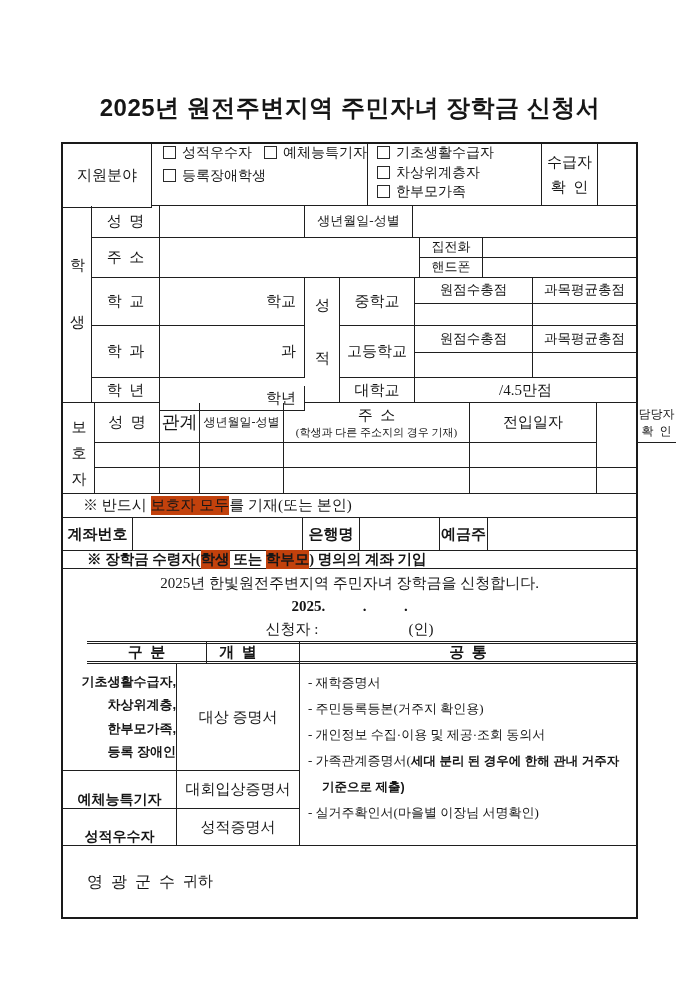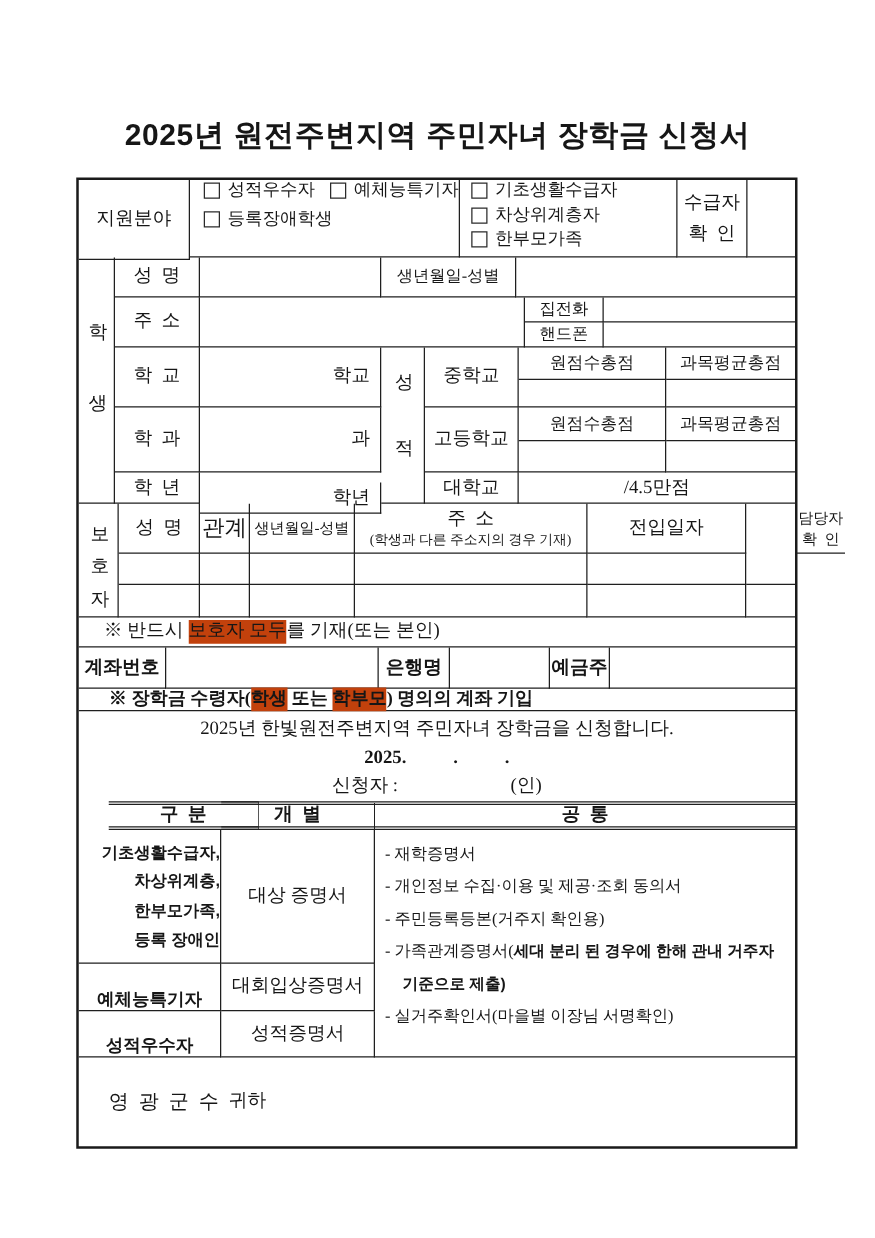--- a/index.html
+++ b/index.html
@@ -146,22 +146,22 @@
     <div class="cell col sans bold" style="left:0;top:520px;width:114px;height:107px;gap:7px;font-size:13px;">
       <span>기초생활수급자,</span>
       <span>차상위계층,</span>
       <span>한부모가족,</span>
       <span>등록 장애인</span>
     </div>
     <div class="cell" style="left:114px;top:520px;width:123px;height:107px;">대상 증명서</div>
 
     <div class="cell no-r col left" style="left:237px;top:520px;width:336px;height:182px;align-items:flex-start;justify-content:flex-start;padding:6px 6px 0 8px;font-size:13px;">
       <div class="doc-item">- 재학증명서</div>
+      <div class="doc-item">- 주민등록등본(거주지 확인용)</div>
       <div class="doc-item">- 개인정보 수집·이용 및 제공·조회 동의서</div>
-      <div class="doc-item">- 주민등록등본(거주지 확인용)</div>
       <div class="doc-item"><span>- 가족관계증명서(</span><span class="sans bold" style="font-size:12.5px;">세대 분리 된 경우에 한해 관내 거주자 기준으로 제출)</span></div>
       <div class="doc-item">- 실거주확인서(마을별 이장님 서명확인)</div>
     </div>
 
     <div class="cell sans bold" style="left:0;top:627px;width:114px;height:38px;font-size:14px;">예체능특기자</div>
     <div class="cell" style="left:114px;top:627px;width:123px;height:38px;">대회입상증명서</div>
     <div class="cell sans bold" style="left:0;top:665px;width:114px;height:37px;font-size:14px;">성적우수자</div>
     <div class="cell" style="left:114px;top:665px;width:123px;height:37px;">성적증명서</div>
 
     <div class="cell no-r no-b left" style="left:0;top:702px;width:573px;height:71px;padding-left:24px;">

